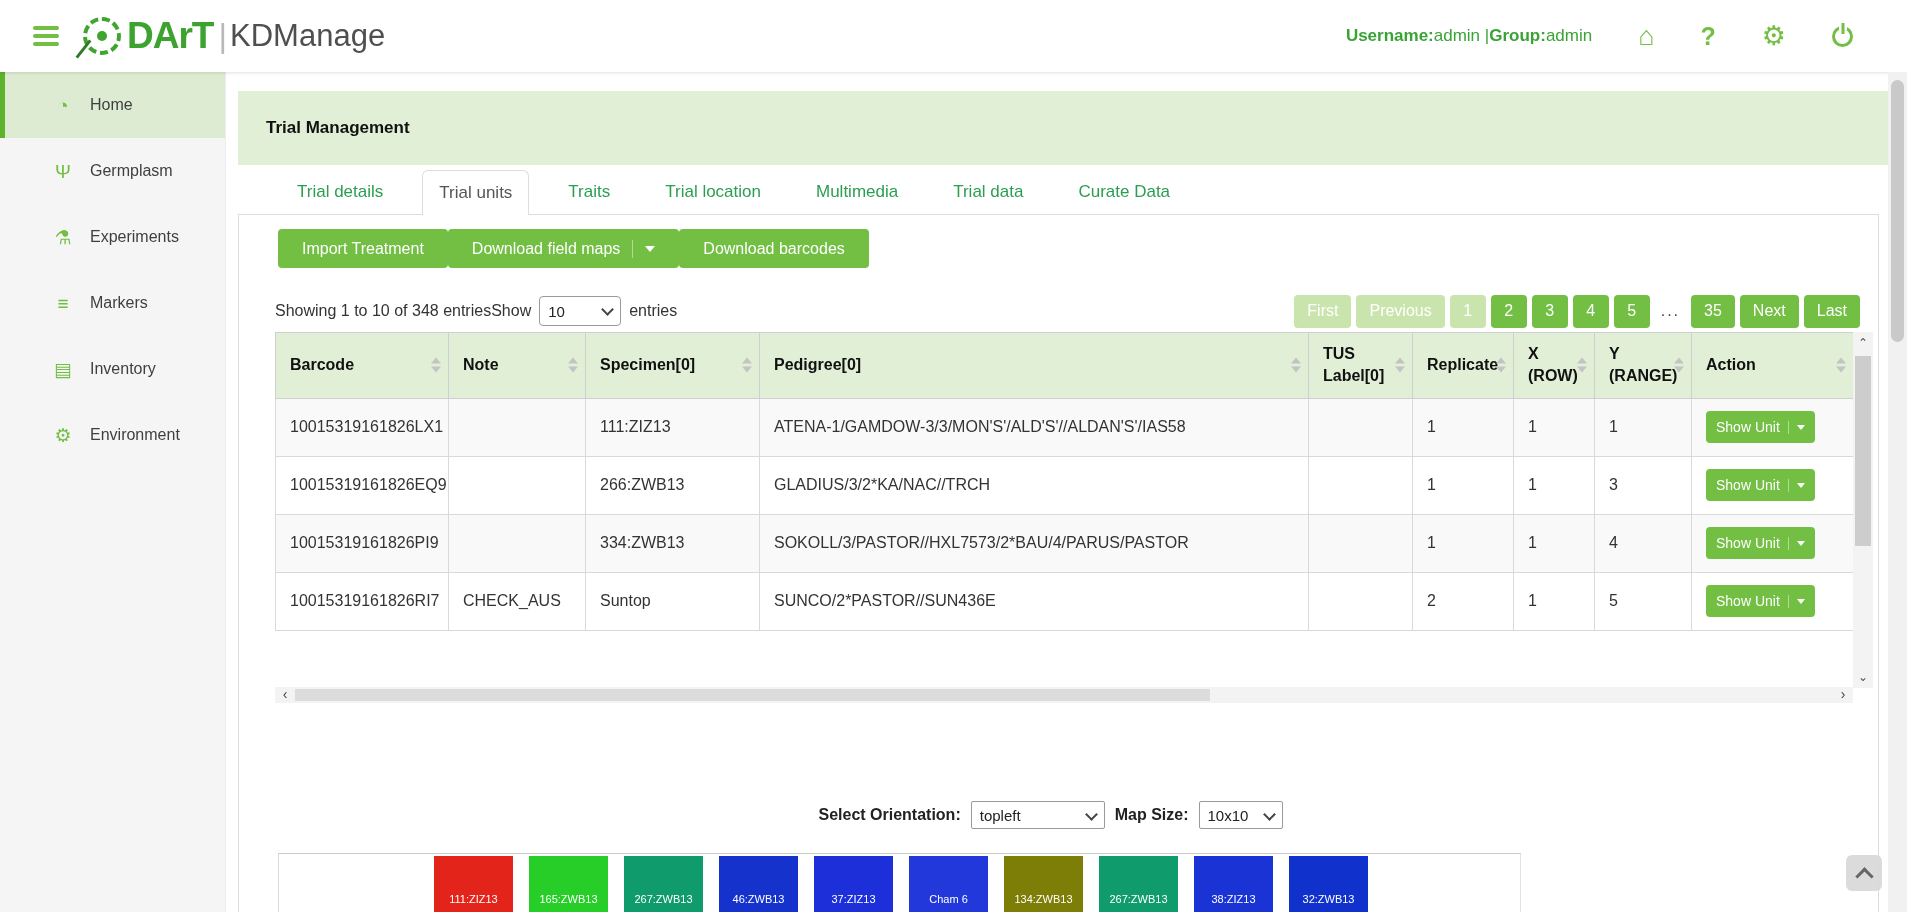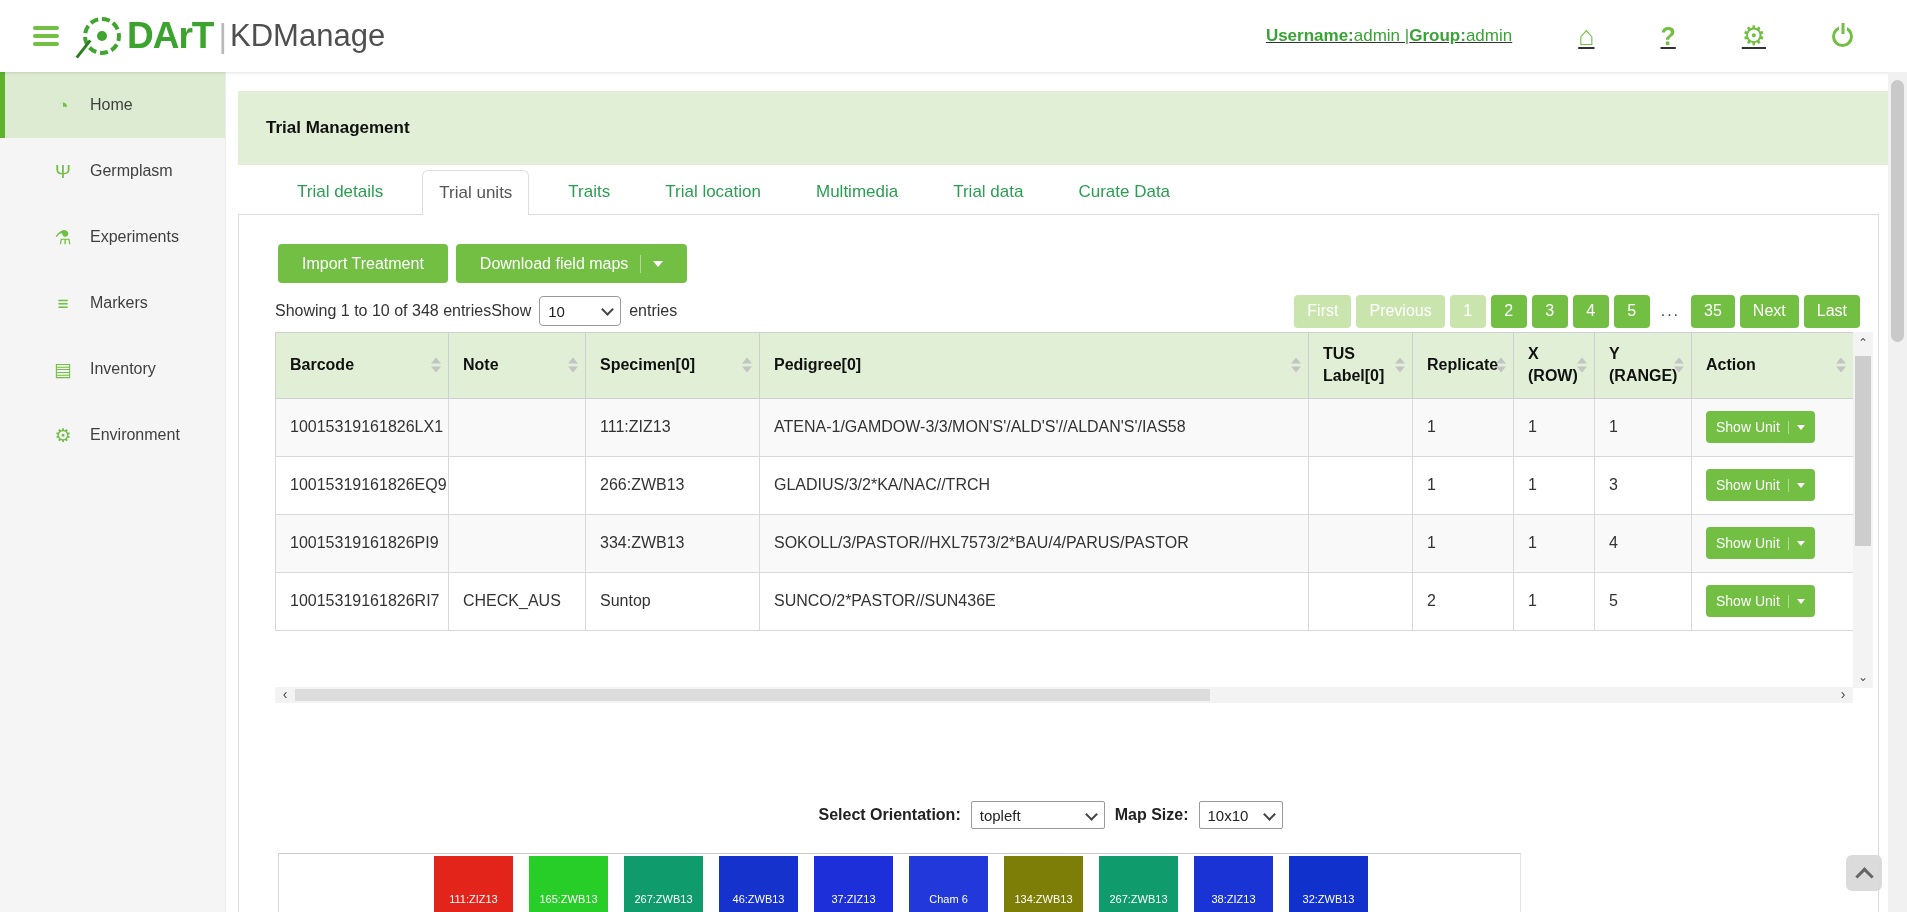--- a/index.html
+++ b/index.html
@@ -13,21 +13,21 @@
   .hamburger span { width:26px; height:4px; background:#72bf44; border-radius:2px; }
   .brand { display:flex; align-items:center; margin-left:24px; }
   .dart-icon { width:38px; height:38px; border:4px dashed #3fa52f; border-radius:50%; position:relative; margin-right:6px; }
   .dart-icon::after { content:""; position:absolute; left:50%; top:50%; width:10px; height:10px; margin:-5px 0 0 -5px;
                       background:#3fa52f; border-radius:50%; }
   .dart-icon::before { content:""; position:absolute; width:3px; height:22px; background:#2e7d26;
                        transform:rotate(38deg); left:-5px; bottom:-9px; }
   .brand-dart { font-size:37px; font-weight:bold; color:#3ba32e; letter-spacing:-1px; }
   .brand-sep { font-size:33px; color:#b9b9b9; font-weight:300; margin:0 3px 0 5px; }
   .brand-product { font-size:31px; color:#4f4f4f; }
-  .top-right { margin-left:auto; display:flex; align-items:center; gap:66px; margin-right:54px;text-decoration:underline; }
+  .top-right { margin-left:auto; display:flex; align-items:center; gap:46px; margin-right:54px; }
   .user-text { color:#3aa335; font-size:17px; white-space:nowrap; }
   .user-text b { font-weight:bold; }
   .hicon { color:#72bf44; font-size:27px; line-height:1; cursor:pointer; font-weight:bold; }
   .hicon.q { font-size:25px; }
   .power-icon { width:21px; height:21px; border:3px solid #72bf44; border-radius:50%; position:relative; cursor:pointer; }
   .power-icon::before { content:""; position:absolute; top:-5px; left:50%; transform:translateX(-50%); width:8px; height:6px; background:#fff; }
   .power-icon::after { content:""; position:absolute; top:-6px; left:50%; transform:translateX(-50%); width:3px; height:11px; background:#72bf44; }
 
   
   .sidebar { position:absolute; top:72px; left:0; width:226px; bottom:0; background:#f5f5f5; border-right:1px solid #ececec; z-index:20; }
@@ -42,21 +42,21 @@
   .main { position:absolute; left:226px; top:72px; right:0; bottom:0; background:#fff; }
   .title-bar { position:absolute; left:12px; top:19px; width:1655px; height:74px; background:#e1efd6;
                display:flex; align-items:center; padding-left:28px; font-size:17px; font-weight:bold; color:#111; }
 
   .tabs-row { position:absolute; left:12px; top:98px; height:45px; display:flex; padding-left:43px; z-index:3;gap:23px; }
   .tab { padding:0 16px; height:45px; line-height:44px; font-size:17px; color:#2b9e52; cursor:pointer; white-space:nowrap; }
   .tab.active { background:#fff; border:1px solid #ddd; border-bottom:none; border-radius:6px 6px 0 0; color:#555; margin-bottom:-1px; }
 
   .pane { position:absolute; left:12px; top:142px; width:1641px; height:810px; border:1px solid #ddd; background:#fff; z-index:2; }
 
-  .toolbar { position:absolute; left:39px; top:29px; display:flex; gap:8px; }
+  .toolbar { position:absolute; left:39px; top:14px; display:flex; }
   .gbtn { background:#72bf44; color:#fff; border:none; border-radius:4px; height:39px; font-size:16px;
           font-family:inherit; padding:0 24px; cursor:pointer; display:inline-flex; align-items:center; gap:12px; }
   .btn-divider { width:1px; height:18px; background:rgba(255,255,255,.45); }
   .caret-down { width:0; height:0; border-left:5px solid transparent; border-right:5px solid transparent; border-top:6px solid #fff; display:inline-block; }
 
   .controls-row { position:absolute; left:36px; right:18px; top:78px; height:36px; display:flex; align-items:center; }
   .showing { font-size:16px; color:#333; }
   .show-group { display:flex; align-items:center; gap:8px; font-size:16px; color:#333; }
   .select-wrap { position:relative; display:inline-block; }
   .select-wrap select { appearance:none; -webkit-appearance:none; font-family:inherit; font-size:15px; color:#222;
@@ -188,20 +188,23 @@
   <div class="pane">
 
     <div class="toolbar">
       <button class="gbtn">
         <span>Import Treatment</span>
       </button>
       <button class="gbtn">
         <span>Download field maps</span>
         <span class="btn-divider"></span>
         <span class="caret-down"></span>
+      </button>
+      <button class="gbtn">
+        <span>Download barcodes</span>
       </button>
     </div>
 
     <div class="controls-row">
       <span class="showing">Showing 1 to 10 of 348 entries</span>
       <span class="show-group">
         <span>Show</span>
         <span class="select-wrap page-size-wrap">
           <select>
             <option>10</option>

